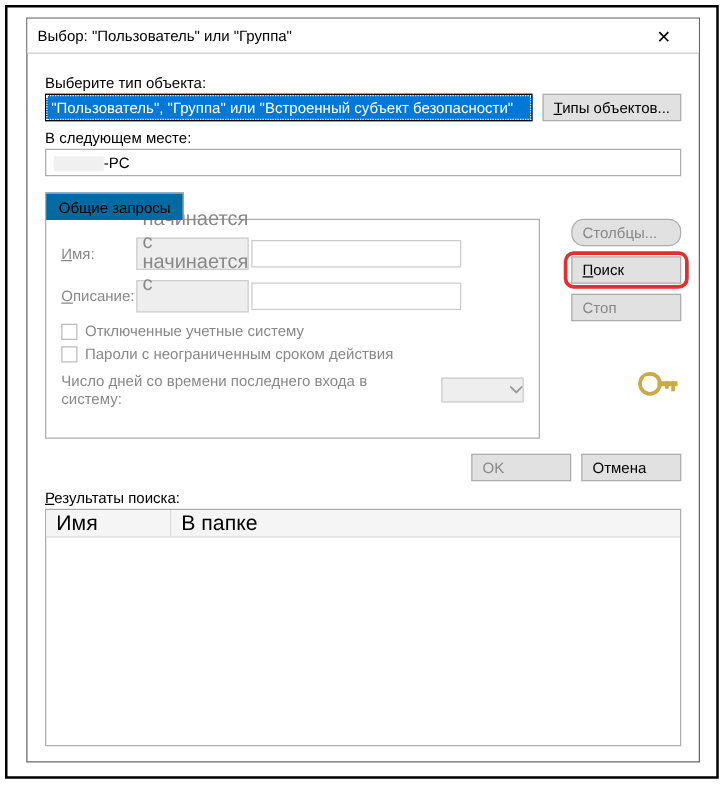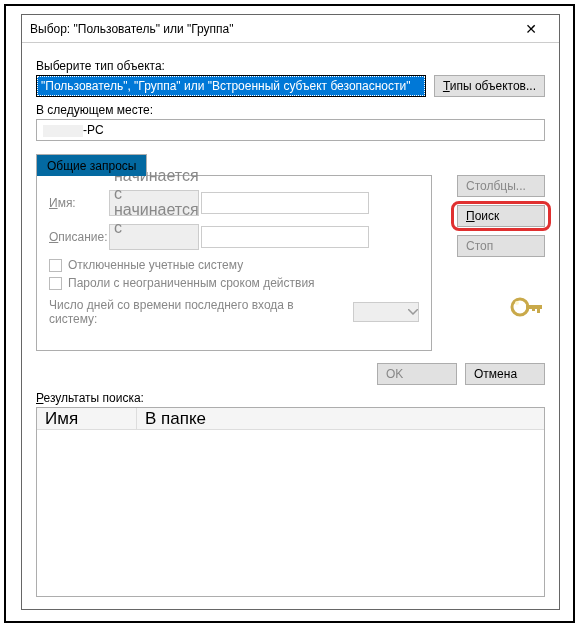--- a/index.html
+++ b/index.html
@@ -299,21 +299,21 @@
                       <path d="M0 0 L5 5 L10 0" fill="none" stroke="#999" stroke-width="1.5"></path>
                     </svg>
               </div>
             </div>
 
           </div>
         </div>
 
         <div style="flex:1; position:relative; padding-top:22px;">
           <div style="display:flex; flex-direction:column; gap:8px; align-items:flex-end;">
-            <button class="btn disabled" disabled="" style="width:88px;min-width:88px;">
+            <button class="btn disabled" disabled="" style="width:88px;min-width:88px;border-radius:10px;">
               <span>Столбцы...</span>
             </button>
             <div class="search-highlight" style="align-self:flex-end;">
               <button class="btn" style="width:88px;min-width:88px;">
                 <span><span class="underline">П</span><span>оиск</span></span>
               </button>
             </div>
             <button class="btn disabled" disabled="" style="width:88px;min-width:88px;">
               <span>Стоп</span>
             </button>

